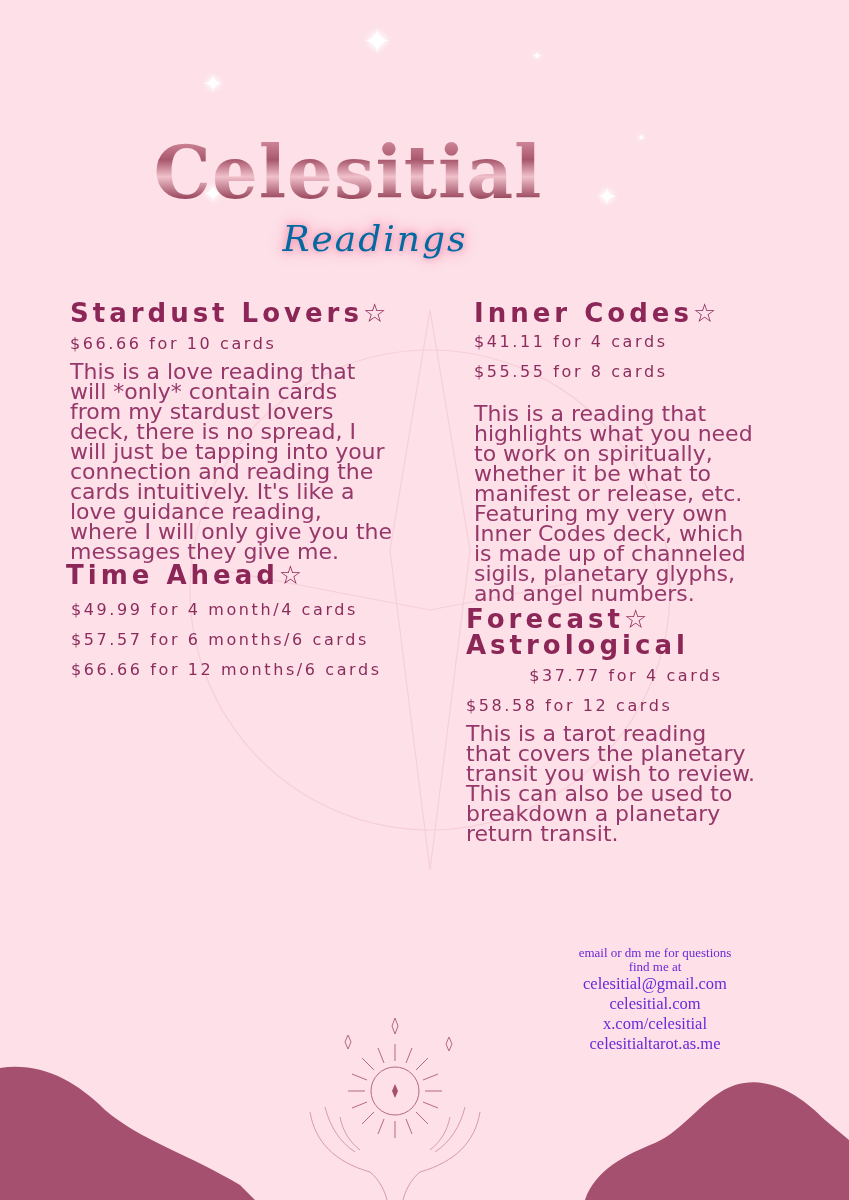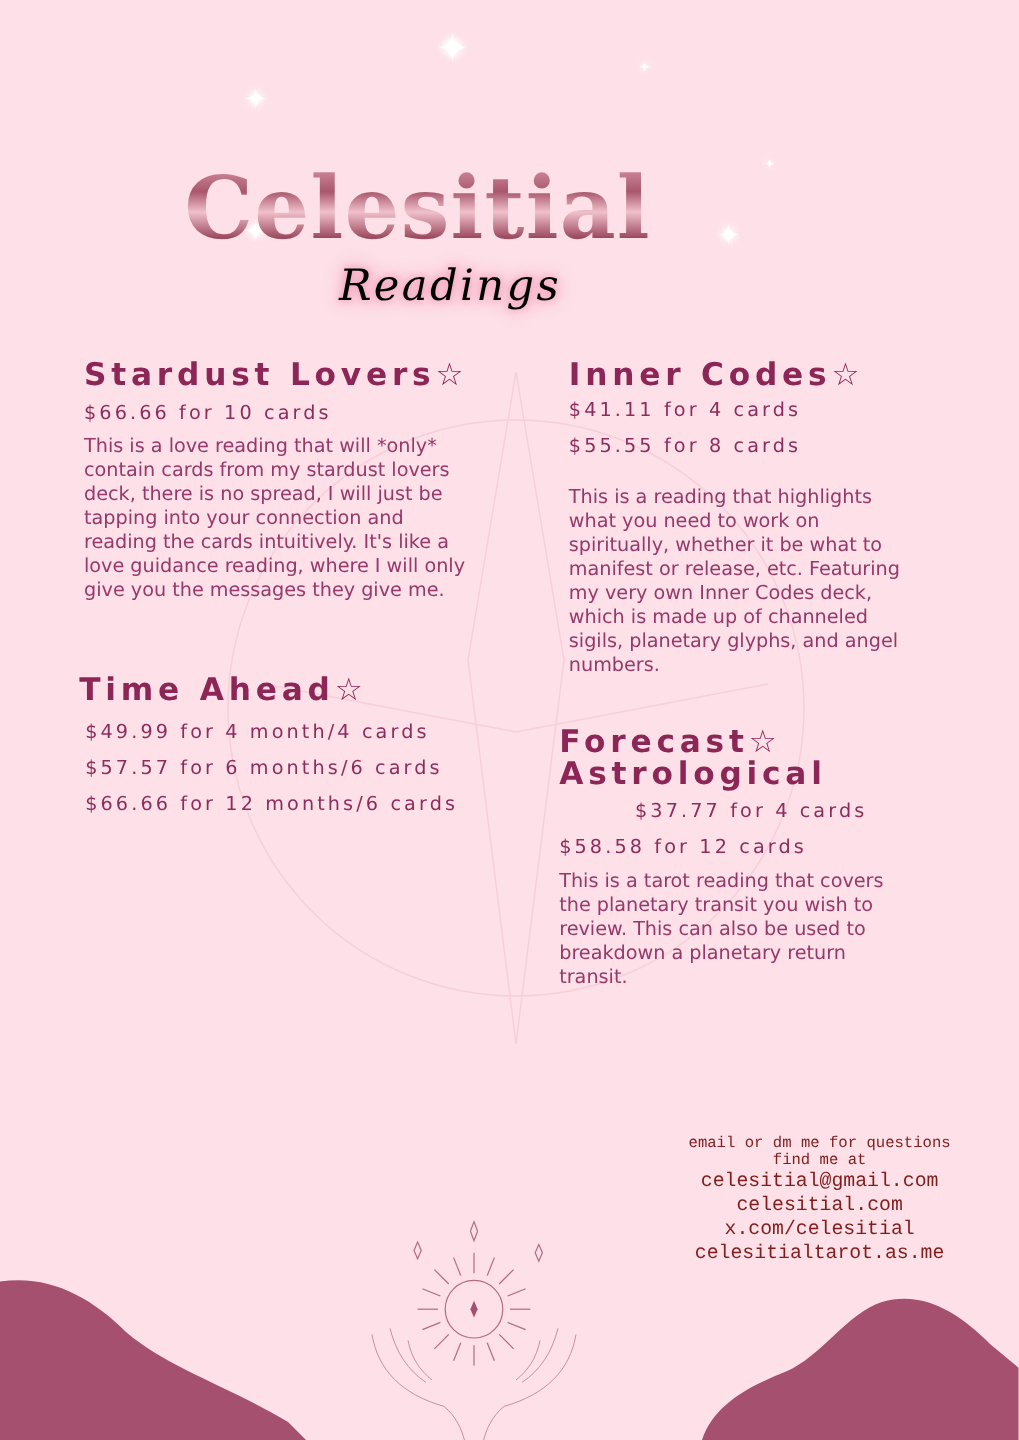--- a/index.html
+++ b/index.html
@@ -1,28 +1,28 @@
 <!DOCTYPE html>
 <html><head>
 <meta charset="utf-8">
 <style>
   html,body{margin:0;padding:0;}
   body{width:849px;height:1200px;background:#fde0e8;position:relative;overflow:hidden;font-family:"Liberation Sans",sans-serif;}
   .abs{position:absolute;}
   .sparkle{position:absolute;color:#fff;text-shadow:0 0 6px #fff,0 0 10px #fff;line-height:1;}
   .title{position:absolute;left:0;width:696px;top:82px;text-align:center;font-family:"DejaVu Serif",serif;font-size:72px;letter-spacing:1px;
     color:#c97a8e;background:linear-gradient(180deg,#e7a4b3 0%,#a8576c 35%,#f0c0cb 55%,#9c4a60 80%,#d68f9f 100%);-webkit-background-clip:text;background-clip:text;-webkit-text-fill-color:transparent;font-weight:bold;}
-  .subtitle{position:absolute;left:0;width:750px;top:218px;text-align:center;font-family:"DejaVu Serif",serif;font-style:italic;font-size:36px;color:#000000;
+  .subtitle{position:absolute;left:0;width:750px;top:218px;text-align:center;font-family:"DejaVu Serif",serif;font-style:italic;font-size:36px;color:#0369a1;
     text-shadow:0 0 6px #f29ab6,0 0 12px #f29ab6,0 0 18px #f7b3c8;letter-spacing:2px;}
   .section{position:absolute;}
   .h{font-family:"DejaVu Sans",sans-serif;font-weight:bold;color:#8c2656;font-size:26px;letter-spacing:4px;margin:0;line-height:1;}
   .star{font-weight:normal;letter-spacing:0;}
   .price{font-family:"DejaVu Sans",sans-serif;color:#8c2c5c;font-size:16px;letter-spacing:2.6px;margin:0;line-height:1;}
-  .desc{font-family:"DejaVu Sans",sans-serif;color:#96386a;font-size:16px;line-height:20px;margin:0;}
-  .contact{position:absolute;left:568px;width:230px;top:946px;text-align:center;color:#7f1d1d;font-family:Liberation Mono, monospace;}
+  .desc{font-family:"DejaVu Sans",sans-serif;color:#96386a;font-size:22px;line-height:20px;margin:0;}
+  .contact{position:absolute;left:540px;width:230px;top:946px;text-align:center;color:#6d28d9;font-family:Liberation Serif, serif;}
   .contact .small{font-size:13px;line-height:14px;}
   .contact .big{font-size:16.5px;line-height:20px;}
 </style>
 </head>
 <body>
 
 <span class="sparkle" style="left:363px;top:24px;font-size:34px;">✦</span>
 <span class="sparkle" style="left:532px;top:50px;font-size:12px;">✦</span>
 <span class="sparkle" style="left:203px;top:72px;font-size:24px;">✦</span>
 <span class="sparkle" style="left:637px;top:133px;font-size:10px;">✦</span>

